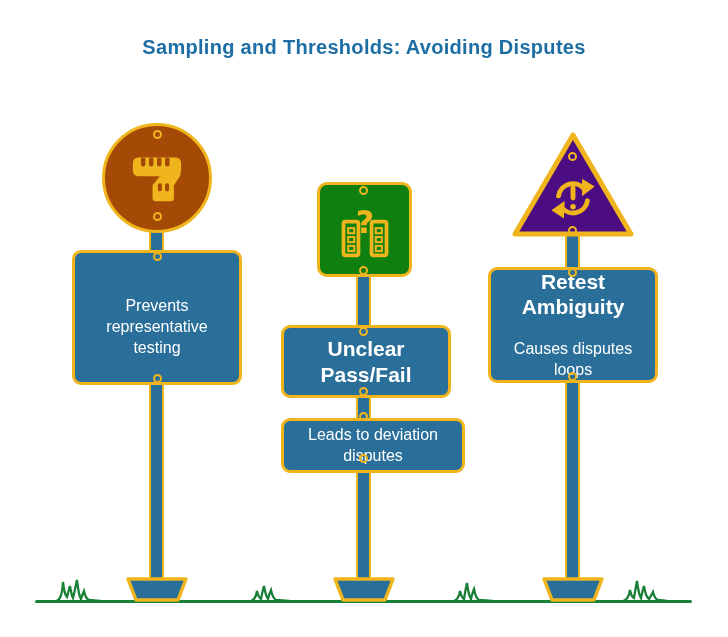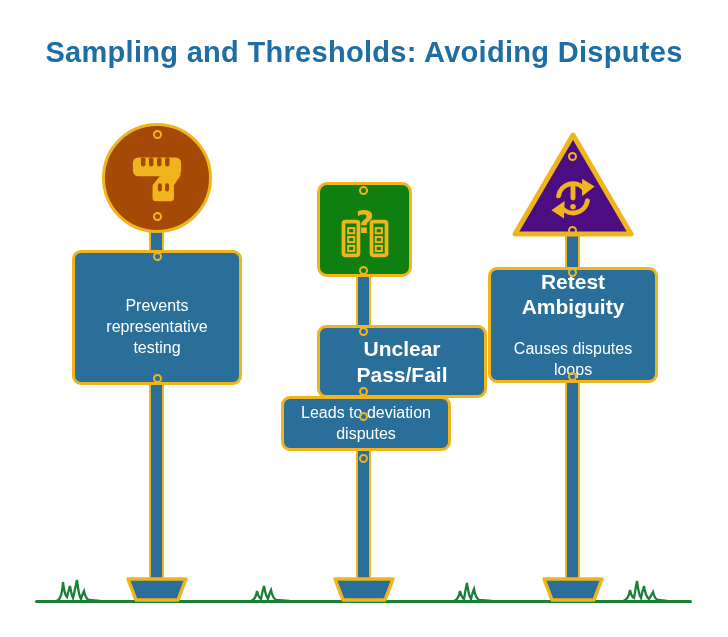--- a/index.html
+++ b/index.html
@@ -1,19 +1,19 @@
 <!DOCTYPE html>
 <html><head>
 <meta charset="utf-8">
 <style>
   html,body{margin:0;padding:0;background:#ffffff;}
   .canvas{position:relative;width:728px;height:637px;background:#ffffff;overflow:hidden;
           font-family:"Liberation Sans",sans-serif;}
   .title{position:absolute;left:0;top:36px;width:728px;text-align:center;
-         font-size:29px;font-weight:bold;color:#1c6ea4;letter-spacing:.3px;}
+         font-size:20px;font-weight:bold;color:#1c6ea4;letter-spacing:.3px;}
   .pole{position:absolute;width:15px;background:#2a6f99;border:2.5px solid #f0b51d;
         border-radius:2px;box-sizing:border-box;}
   .ground{position:absolute;left:35px;top:600px;width:657px;height:3px;
           background:#1a8038;border-radius:2px;}
   .blue-sign{position:absolute;background:#2a6f99;border:3px solid #f0b51d;border-radius:9px;
              box-sizing:border-box;display:flex;flex-direction:column;align-items:center;
              justify-content:center;color:#ffffff;text-align:center;padding:6px 8px;}
   .heading{font-weight:bold;font-size:21px;line-height:1.2;}
   .detail{font-size:16px;line-height:1.3;margin-top:20px;}
   .detail.only{margin-top:0;}
@@ -105,24 +105,24 @@
       <polygon points="25,61 7,49 26,36" fill="#f0b51d"></polygon>
       <rect x="34.5" y="13" width="7" height="22" rx="3.5" fill="#f0b51d"></rect>
       <circle cx="38" cy="44" r="4" fill="#f0b51d"></circle>
     </svg>
   </div>
 
   <div class="blue-sign" style="left:72px;top:250px;width:170px;height:135px;">
     <div class="detail">Prevents representative testing</div>
   </div>
 
-  <div class="blue-sign" style="left:281px;top:325px;width:170px;height:73px;margin-left:36px;">
+  <div class="blue-sign" style="left:281px;top:325px;width:170px;height:73px;">
     <div class="heading">Unclear Pass/Fail</div>
   </div>
-  <div class="blue-sign" style="left:281px;top:396px;width:170px;height:55px;">
+  <div class="blue-sign" style="left:281px;top:418px;width:184px;height:55px;">
     <div class="detail only">Leads to deviation disputes</div>
   </div>
 
   <div class="blue-sign" style="left:488px;top:267px;width:170px;height:116px;align-items:center;">
     <div class="heading">Retest Ambiguity</div>
     <div class="detail">Causes disputes loops</div>
   </div>
 
   <div class="bolt" style="left:153px;top:130px;"></div>
   <div class="bolt" style="left:153px;top:212px;"></div>

